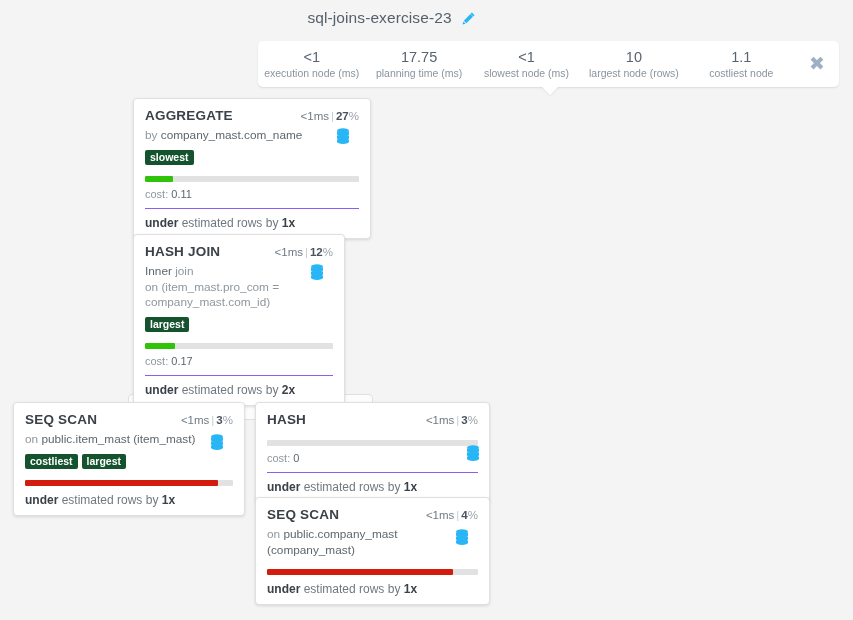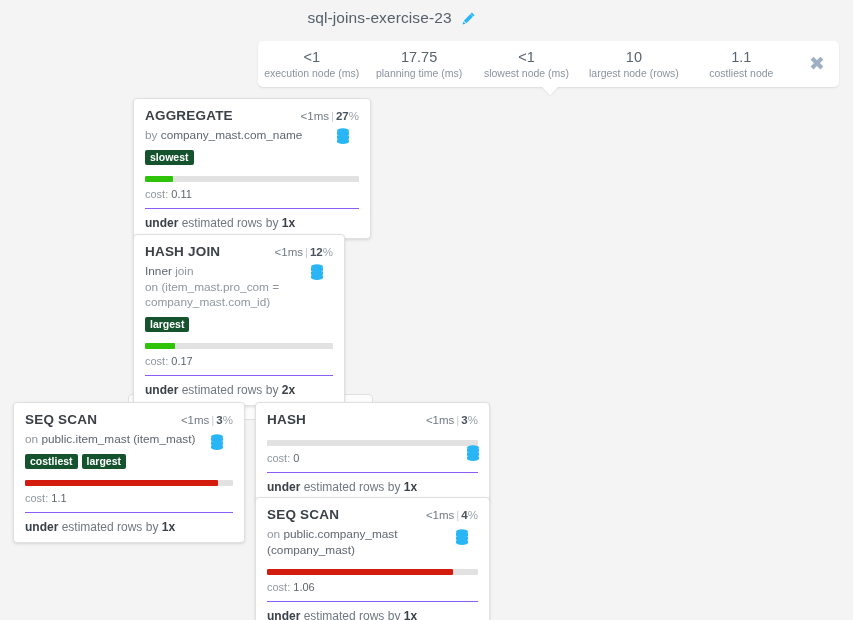--- a/index.html
+++ b/index.html
@@ -337,21 +337,20 @@
           </svg>
         </span>
       </div>
       <div class="badges">
         <span class="badge">costliest</span>
         <span class="badge">largest</span>
       </div>
       <div class="bar-track">
         <div class="bar-fill" style="width:93%; background:#d31b0e;"></div>
       </div>
-      <div class="cost-line"><span>cost: </span><span class="cost-val">1.1</span></div>
     </div>
     <div class="est-line"><b>under</b><span> estimated rows by </span><b>1x</b></div>
   </div>
 
   <div class="node" style="left:255px; top:314px; width:235px; z-index:4;">
     <div class="node-body">
       <div class="node-head">
         <span class="node-type">HASH</span>
         <span class="node-metrics"><span class="m-time">&lt;1ms</span><span class="m-sep">|</span><span class="m-pct">3</span><span class="m-pctsign">%</span></span>
       </div>
@@ -391,18 +390,17 @@
             <rect x="1" y="7.6" width="12" height="2.6" fill="#29b6f6"></rect>
             <ellipse cx="7" cy="10.8" rx="6" ry="2.1" fill="#29b6f6"></ellipse>
             <rect x="1" y="11.8" width="12" height="2.2" fill="#29b6f6"></rect>
             <ellipse cx="7" cy="13.8" rx="6" ry="2.1" fill="#29b6f6"></ellipse>
           </svg>
         </span>
       </div>
       <div class="bar-track">
         <div class="bar-fill" style="width:88%; background:#d31b0e;"></div>
       </div>
-      <div class="cost-line"><span>cost: </span><span class="cost-val">1.06</span></div>
     </div>
     <div class="est-line"><b>under</b><span> estimated rows by </span><b>1x</b></div>
   </div>
 
 </div>
 
 </body></html>

